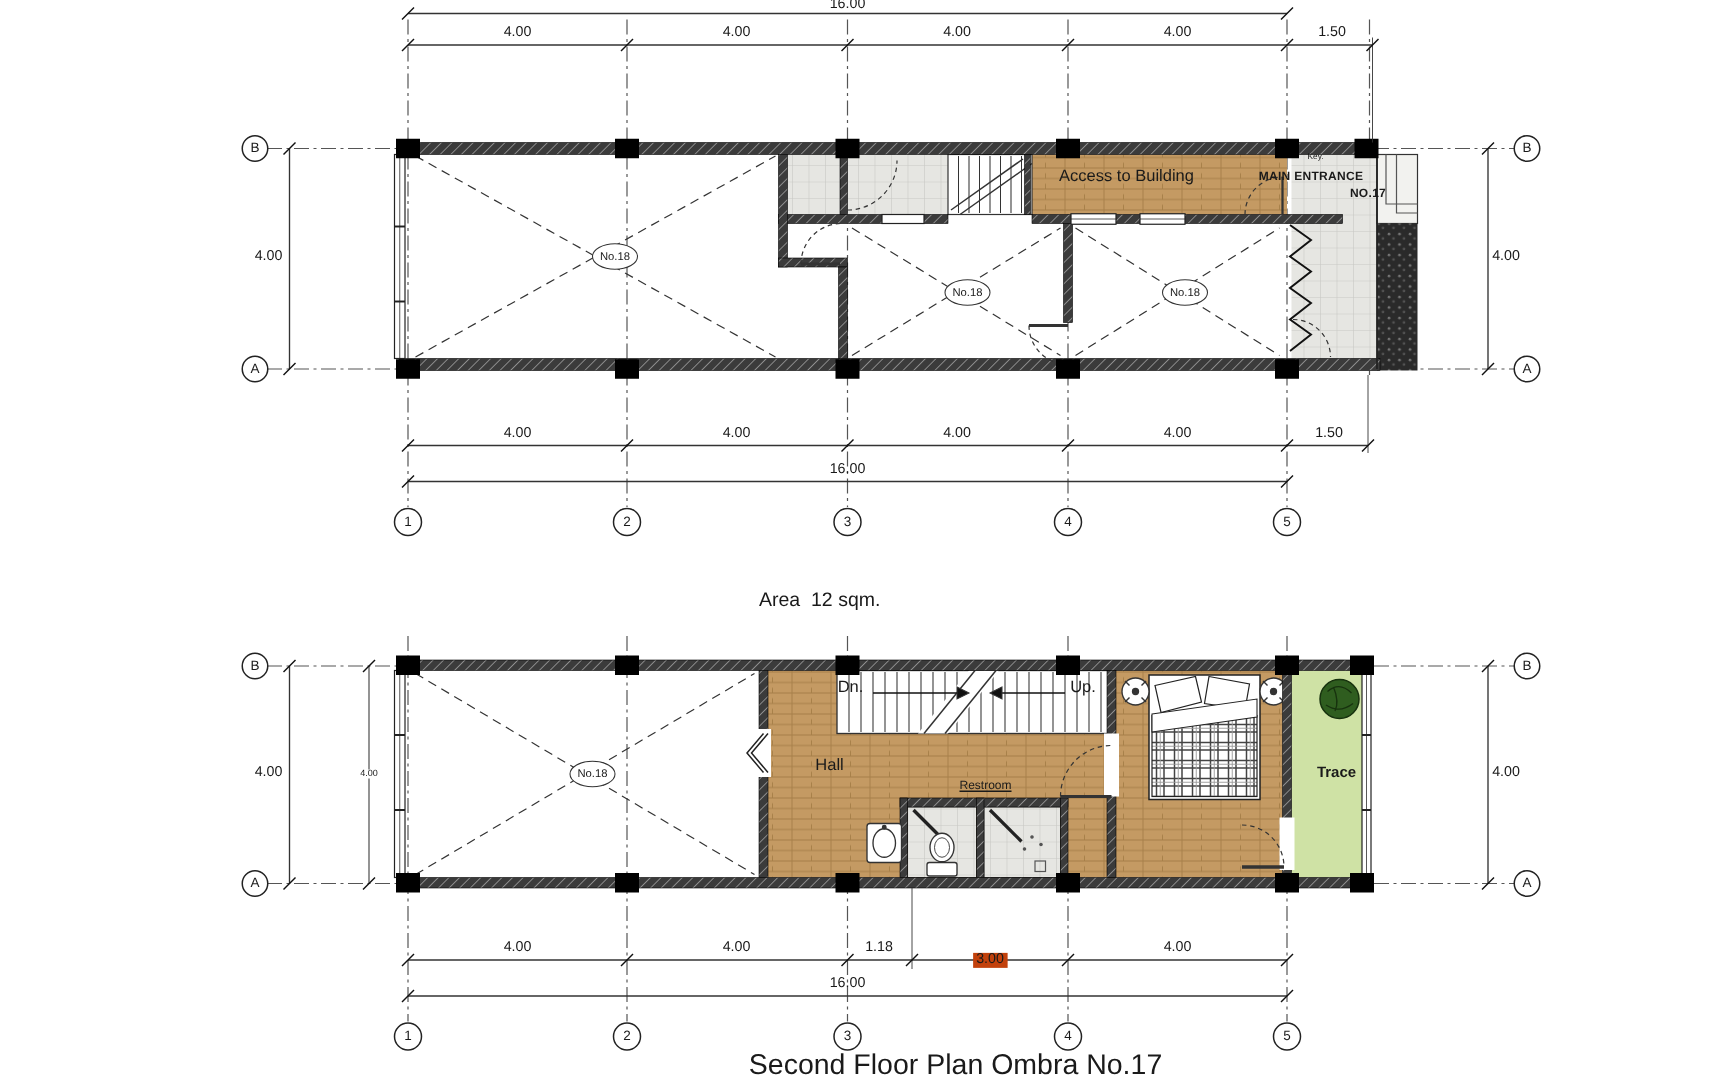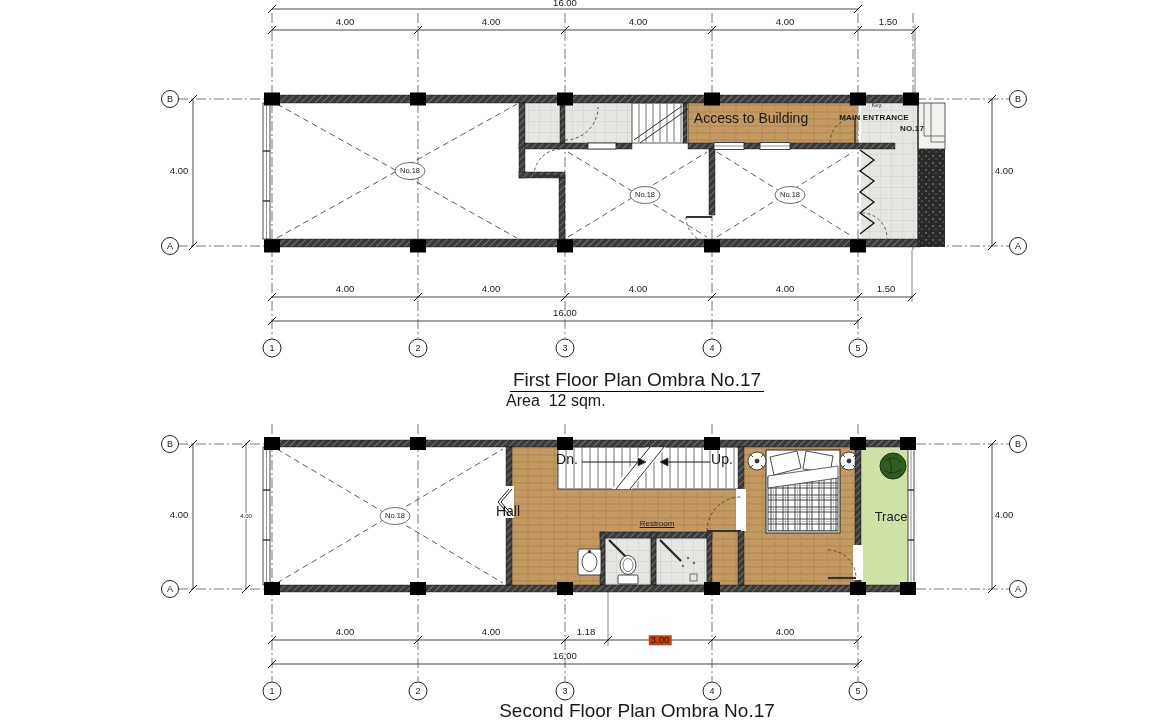--- a/index.html
+++ b/index.html
@@ -2,29 +2,29 @@
 <html style="--wood: #c49a63; --wood-line: #a67e48; --tile: #e6e6e2; --terrace-green: #cfe2a5; --plant-green: #2f5d1f; --wall-dark: #3b3b3b;"><head>
 <meta charset="utf-8">
 <style>
   html,body{margin:0;padding:0;background:#fff;}
   .canvas{position:relative;width:1152px;height:720px;background:#fff;overflow:hidden;
           font-family:"Liberation Sans",sans-serif;color:#1a1a1a;}
   .canvas svg{position:absolute;left:0;top:0;}
   .lbl{position:absolute;transform:translate(-50%,-50%);font-size:9.5px;line-height:1;white-space:nowrap;}
   .room{font-size:7.5px;}
   .bub{font-size:9px;}
-  .sm9{font-size:14px;}
+  .sm9{font-size:11px;}
   .sm8{font-size:8px;text-decoration:underline;}
   .b8{font-size:8px;font-weight:700;letter-spacing:.2px;}
   .key{font-size:5.5px;}
   .xs{font-size:6px;background:#fff;padding:0 1px;}
   .onln{background:#c2410c;padding:0 2px;text-align:center;}
-  .trc{font-size:13px;font-weight:400;}
+  .trc{font-size:10px;font-weight:700;}
   .ttl{font-size:19px;border-bottom:1.6px solid #000;padding:0 3px 2px 3px;}
-  .area{position:absolute;font-size:16px;white-space:pre;text-align:center;}
+  .area{position:absolute;font-size:13px;white-space:pre;text-align:center;}
 </style>
 </head>
 <body>
 
 <div class="canvas">
 
 <svg width="1152" height="720">
   <defs>
     <pattern id="wall" width="5" height="5" patternUnits="userSpaceOnUse" patternTransform="rotate(45)">
       <rect width="5" height="5" style="fill:var(--wall-dark,#3b3b3b)"></rect>
@@ -407,21 +407,20 @@
 <span class="lbl bub" style="left:858px;top:348px">5</span>
 
 <span class="lbl room" style="left:410px;top:171px">No.18</span>
 <span class="lbl room" style="left:645px;top:195px">No.18</span>
 <span class="lbl room" style="left:790px;top:195px">No.18</span>
 <span class="lbl sm9" style="left:751px;top:118px">Access to Building</span>
 <span class="lbl b8" style="left:874px;top:118px">MAIN ENTRANCE</span>
 <span class="lbl b8" style="left:912px;top:129px">NO.17</span>
 <span class="lbl key" style="left:877px;top:106px">Key.</span>
 
-<span class="lbl ttl" style="left:637px;top:381px">First Floor Plan Ombra No.17</span>
 <span class="area" style="left:506px;top:392px">Area  12 sqm.</span>
 
 <span class="lbl" style="left:179px;top:515px">4.00</span>
 <span class="lbl xs" style="left:246px;top:516px">4.00</span>
 <span class="lbl" style="left:1004px;top:515px">4.00</span>
 <span class="lbl" style="left:345px;top:632px">4.00</span>
 <span class="lbl" style="left:491px;top:632px">4.00</span>
 <span class="lbl" style="left:586px;top:632px">1.18</span>
 <span class="lbl onln" style="left:660px;top:640px">3.00</span>
 <span class="lbl" style="left:785px;top:632px">4.00</span>
@@ -433,19 +432,19 @@
 <span class="lbl bub" style="left:1018px;top:589px">A</span>
 <span class="lbl bub" style="left:272px;top:691px">1</span>
 <span class="lbl bub" style="left:418px;top:691px">2</span>
 <span class="lbl bub" style="left:565px;top:691px">3</span>
 <span class="lbl bub" style="left:712px;top:691px">4</span>
 <span class="lbl bub" style="left:858px;top:691px">5</span>
 
 <span class="lbl room" style="left:395px;top:516px">No.18</span>
 <span class="lbl sm9" style="left:567px;top:459px">Dn.</span>
 <span class="lbl sm9" style="left:722px;top:459px">Up.</span>
-<span class="lbl sm9" style="left:508px;top:511px">Hall</span>
+<span class="lbl sm9" style="left:553px;top:511px">Hall</span>
 <span class="lbl sm8" style="left:657px;top:524px">Restroom</span>
 <span class="lbl trc" style="left:891px;top:516px">Trace</span>
 
 <span class="lbl ttl" style="left:637px;top:712px">Second Floor Plan Ombra No.17</span>
 
 </div>
 
 </body></html>

